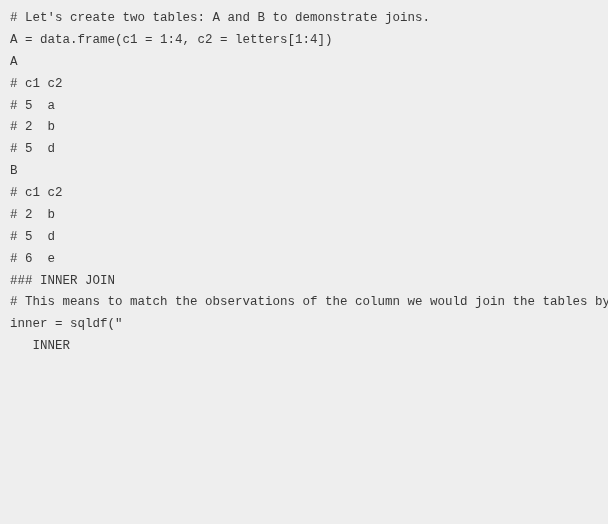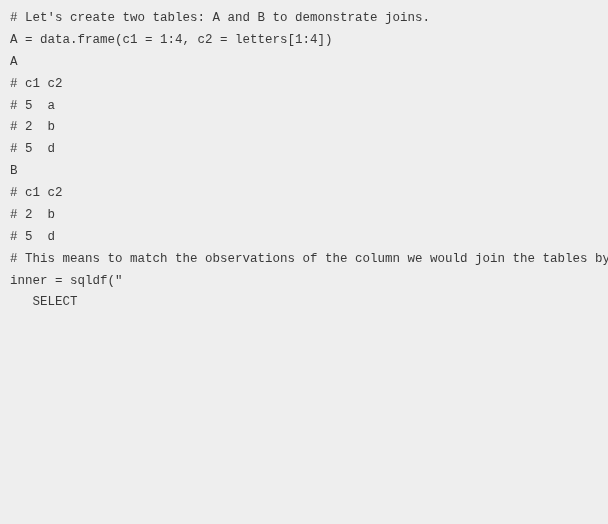--- a/index.html
+++ b/index.html
@@ -25,17 +25,19 @@
   <div class="line">A</div>
   <div class="line"># c1 c2</div>
   <div class="line"># 5  a</div>
   <div class="line"># 2  b</div>
   <div class="line"># 5  d</div>
   <div class="line"></div>
   <div class="line">B</div>
   <div class="line"># c1 c2</div>
   <div class="line"># 2  b</div>
   <div class="line"># 5  d</div>
+  <div class="line"># 6  e</div>
   <div class="line"></div>
+  <div class="line">### INNER JOIN</div>
   <div class="line"># This means to match the observations of the column we would join the tables by.</div>
   <div class="line">inner = sqldf("</div>
-  <div class="line">   SELECT</div>
+  <div class="line">   INNER</div>
 </div>
 
 </body></html>

